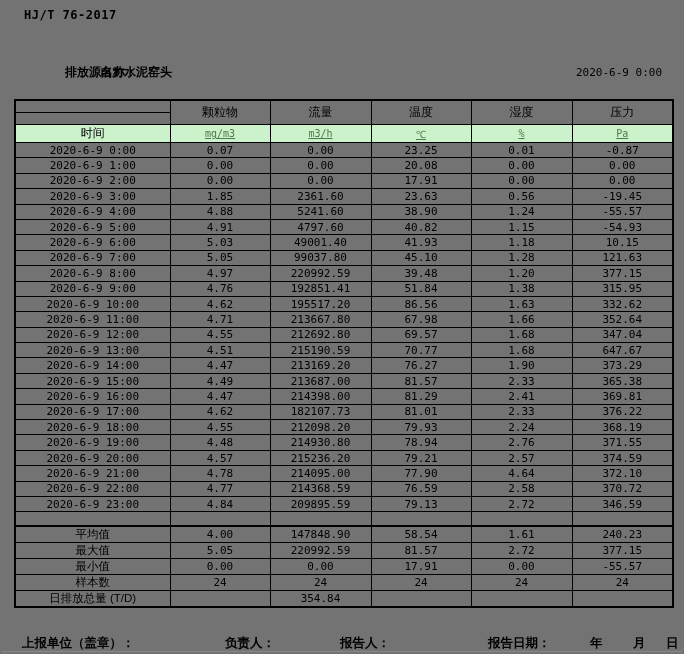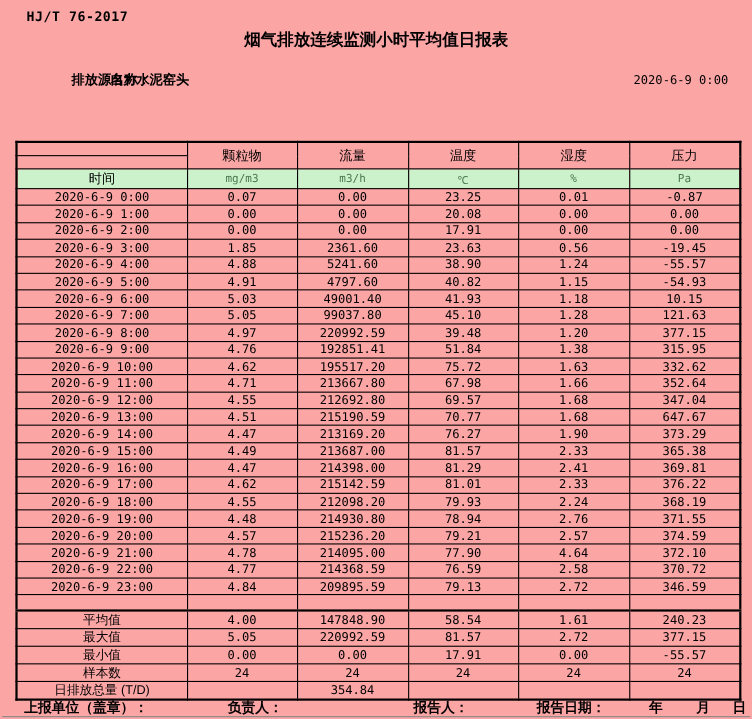--- a/index.html
+++ b/index.html
@@ -1,79 +1,78 @@
 <!DOCTYPE html>
 <html><head>
 <meta charset="utf-8">
 <style>
   html,body { margin:0; padding:0; background:#fff; }
   .page {
-    position:relative; width:684px; height:654px; background:#fca5a5;
+    position:relative; width:684px; height:654px; background:#737373;
     font-family:"Liberation Sans", sans-serif; color:#000; overflow:hidden;
   }
   .std-code {
     position:absolute; left:24px; top:8px;
     font-family:"DejaVu Sans Mono", monospace; font-weight:bold; font-size:12px;
     letter-spacing:0.5px;
   }
   .title {
     position:absolute; top:27px; left:0; width:100%; text-align:center;
     font-weight:bold; font-size:15px;
   }
   .meta-row { position:absolute; top:64px; left:0; width:684px; font-size:12px; }
   .meta-label { position:absolute; left:21px; font-weight:bold;margin-left:44px; }
   .meta-name  { position:absolute; left:100px; font-weight:bold; }
   .meta-date  { position:absolute; right:22px; font-family:"DejaVu Sans Mono", monospace; font-size:11px; top:2px; }
 
   table.report {
-    position:absolute; top:128px; left:14px; width:658px;
+    position:absolute; top:99px; left:14px; width:658px;
     border-collapse:collapse; table-layout:fixed;
     font-size:11px; border:2px solid #000;padding-left:40px;
   }
   table.report td, table.report th {
     border:1px solid #000; text-align:center; padding:0;
     overflow:hidden; white-space:nowrap; vertical-align:middle;
   }
   tr.h-half td { height:11px; }
   th.col-head { font-weight:normal; font-size:12px; }
   tr.unit-row td { height:14px; background:#ccf2cc; }
   tr.unit-row td.time-label { font-size:12px; color:#000; }
   tr.unit-row td.unit {
-    font-family:"DejaVu Sans Mono", monospace; font-size:10px; color:#4c7a4c;
+    font-family:"DejaVu Sans Mono", monospace; font-size:10px; color:#4c7a4c;text-decoration:underline;
   }
   tbody tr.data-row td { height:14.4px; font-family:"DejaVu Sans Mono", monospace; }
   tr.sep-row td { height:13px; border-bottom:2px solid #000; }
   tr.summary-row td { height:14.2px; }
   tr.summary-row td.value-cell { font-family:"DejaVu Sans Mono", monospace;text-align:center; }
   td.summary-label { font-size:11.5px; }
 
   .footer-note {
     position:absolute; left:22px; top:618px; font-weight:bold; font-size:12px;
   }
   .sign-row { position:absolute; top:635px; left:0; width:552px; height:16px; font-weight:bold; font-size:12.5px; }
   .sign-row span { position:absolute; top:0; }
   .lbl-unit   { left:22px; }
-  .lbl-resp   { left:207px; }
-  .lbl-report { left:376px;text-align:right; }
+  .lbl-resp   { left:225px; }
+  .lbl-report { left:340px;text-align:right; }
   .lbl-date   { left:488px; }
   .lbl-year   { left:590px; }
   .lbl-month  { left:633px; }
   .lbl-day    { left:666px; }
   .bottom-rule {
     position:absolute; left:2px; right:2px; top:651px;
     border-top:1px solid #888; height:0;
   }
 </style>
 </head>
 <body>
 
 <div class="page">
 
   <div class="std-code">HJ/T  76-2017</div>
-  <div class="title">烟气排放连续监测小时平均值日报表</div>
 
   <div class="meta-row">
     <span class="meta-label">排放源名称：</span>
     <span class="meta-name">自力水泥窑头</span>
     <span class="meta-date">2020-6-9 0:00</span>
   </div>
 
   <table class="report">
     <colgroup>
       <col style="width:155px">
@@ -182,21 +181,21 @@
           <td class="value-cell">4.76</td>
           <td class="value-cell">192851.41</td>
           <td class="value-cell">51.84</td>
           <td class="value-cell">1.38</td>
           <td class="value-cell">315.95</td>
         </tr>
         <tr class="data-row">
           <td class="time-cell">2020-6-9 10:00</td>
           <td class="value-cell">4.62</td>
           <td class="value-cell">195517.20</td>
-          <td class="value-cell">75.72</td>
+          <td class="value-cell">86.56</td>
           <td class="value-cell">1.63</td>
           <td class="value-cell">332.62</td>
         </tr>
         <tr class="data-row">
           <td class="time-cell">2020-6-9 11:00</td>
           <td class="value-cell">4.71</td>
           <td class="value-cell">213667.80</td>
           <td class="value-cell">67.98</td>
           <td class="value-cell">1.66</td>
           <td class="value-cell">352.64</td>
@@ -237,21 +236,21 @@
           <td class="time-cell">2020-6-9 16:00</td>
           <td class="value-cell">4.47</td>
           <td class="value-cell">214398.00</td>
           <td class="value-cell">81.29</td>
           <td class="value-cell">2.41</td>
           <td class="value-cell">369.81</td>
         </tr>
         <tr class="data-row">
           <td class="time-cell">2020-6-9 17:00</td>
           <td class="value-cell">4.62</td>
-          <td class="value-cell">215142.59</td>
+          <td class="value-cell">182107.73</td>
           <td class="value-cell">81.01</td>
           <td class="value-cell">2.33</td>
           <td class="value-cell">376.22</td>
         </tr>
         <tr class="data-row">
           <td class="time-cell">2020-6-9 18:00</td>
           <td class="value-cell">4.55</td>
           <td class="value-cell">212098.20</td>
           <td class="value-cell">79.93</td>
           <td class="value-cell">2.24</td>

